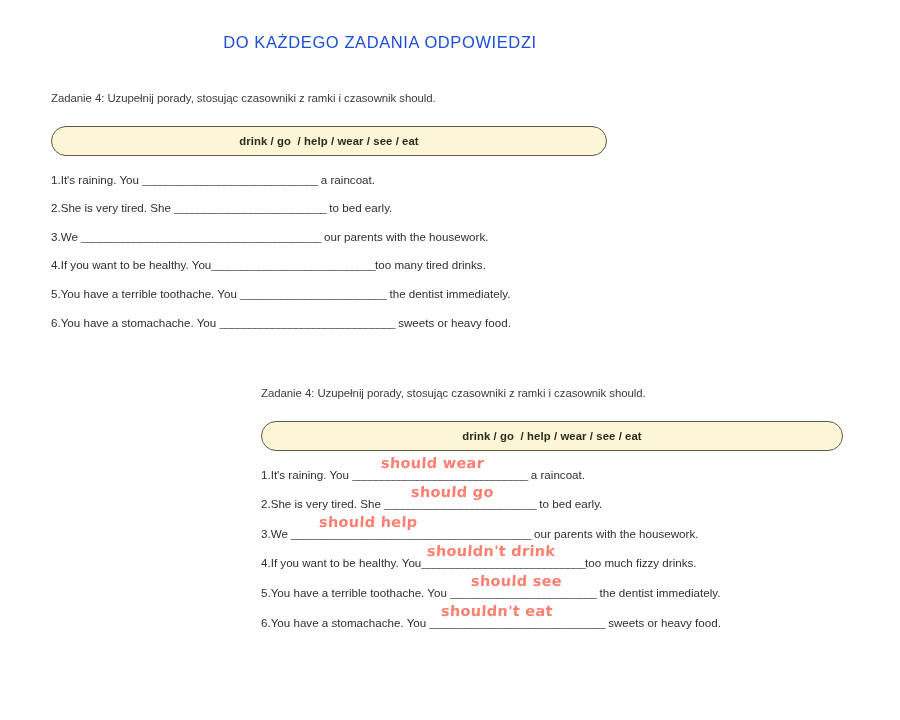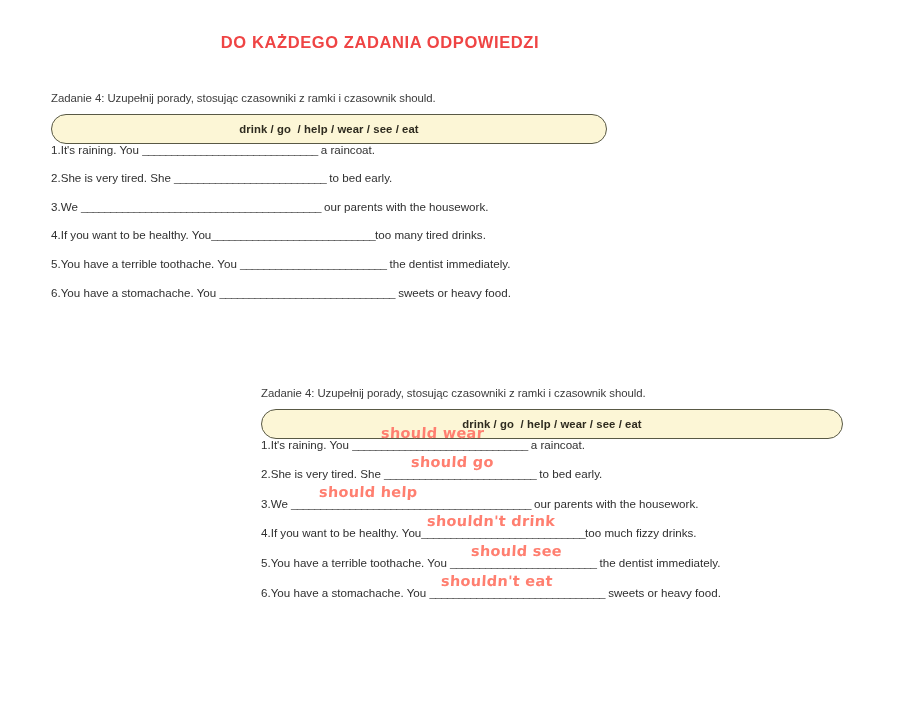--- a/index.html
+++ b/index.html
@@ -23,43 +23,43 @@
   }
 
   
   .doc-title {
     position: absolute;
     top: 33px;
     left: 0;
     width: 760px;
     text-align: center;
     font-size: 16.5px;
-    font-weight: bold;
+    font-weight: normal;
     letter-spacing: 0.6px;
-    color: #ef4444;
+    color: #1d4ed8;
   }
 
   
   .block {
     position: absolute;
   }
   #block-top  { left: 51px;  top: 92px; width: 600px; }
   #block-bottom { left: 261px; top: 387px; width: 600px; }
 
   .task-heading {
     font-size: 11.4px;
     color: #3b3b3b;
     letter-spacing: -0.05px;
     white-space: nowrap;
     line-height: 1.2;
   }
 
   
   .wordbank {
-    margin-top: 8px;
+    margin-top: 20px;
     height: 30px;
     background: #fcf6d6;
     border: 1.6px solid #595945;
     border-radius: 18px;
     display: flex;
     align-items: center;
     justify-content: center;
     box-sizing: border-box;
   }
   #wordbank-top { width: 556px; }
@@ -67,20 +67,21 @@
   .wordbank-text {
     font-size: 11.3px;
     font-weight: bold;
     color: #2e2b1f;
     letter-spacing: 0.1px;
     white-space: pre;
   }
 
   
   .exercises {
+    margin-top: 18px;
   }
   .ex-line {
     position: relative;
     font-size: 11.6px;
     color: #2f2f2f;
     white-space: nowrap;
     line-height: 1;
   }
   #block-top .ex-line { margin-bottom: 17px; }
   #block-bottom .ex-line { margin-bottom: 18px; }

